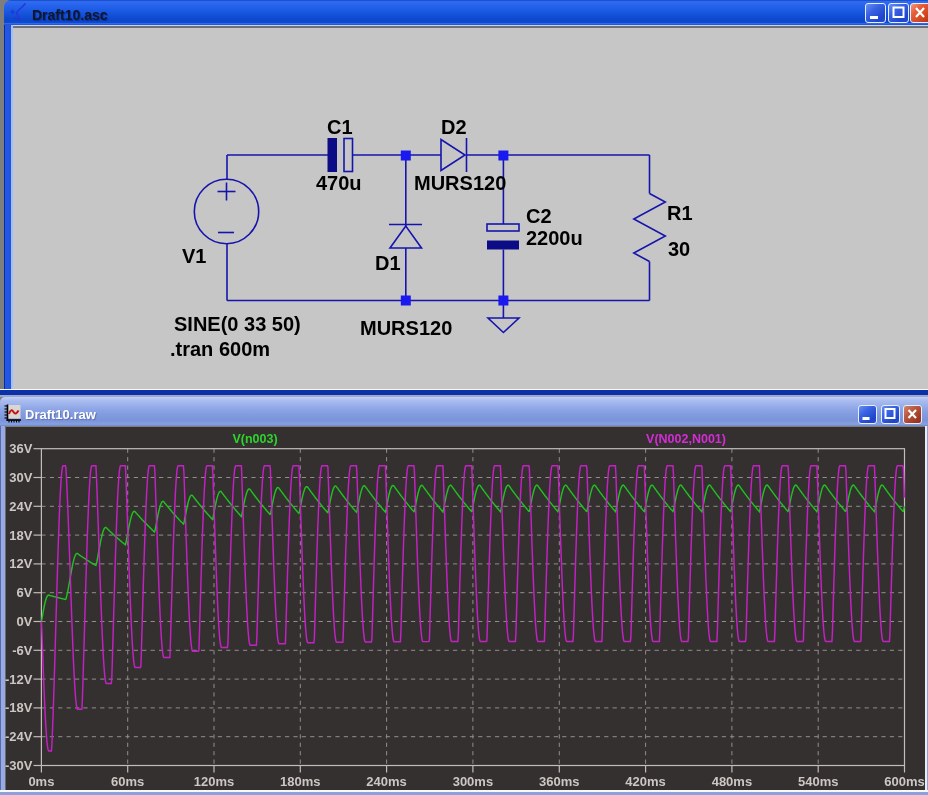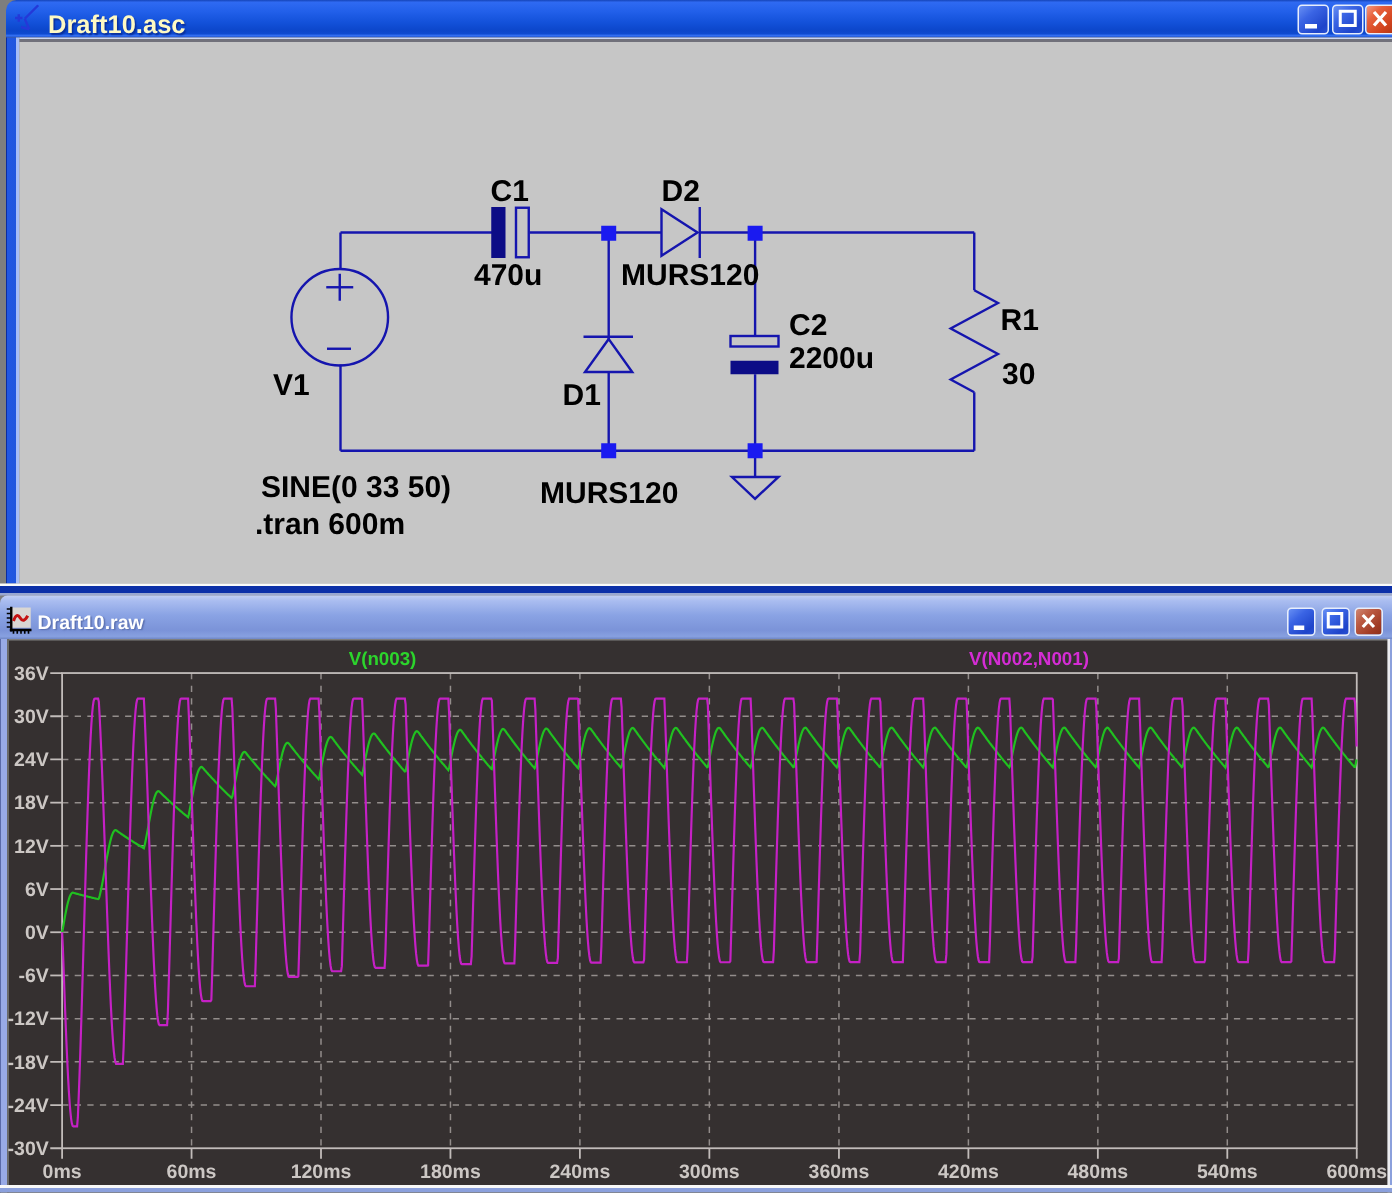--- a/index.html
+++ b/index.html
@@ -1,18 +1,18 @@
 <!DOCTYPE html>
 <html><head><meta charset="utf-8"><style>
 html,body{margin:0;padding:0}
 body{width:928px;height:795px;position:relative;overflow:hidden;background:#7e7e7e;font-family:"Liberation Sans",sans-serif;-webkit-font-smoothing:antialiased}
 #w1{position:absolute;left:0;top:0;width:928px;height:391px}
 #tb1{position:absolute;left:4px;top:0;width:924px;height:25px;border-top-left-radius:7px;
 background:linear-gradient(180deg,#1544b8 0%,#2f6af2 6%,#2260ea 30%,#1250d8 62%,#0c46ca 82%,#0e4ad0 90%,#3c78fa 96%,#0a38a8 100%)}
-#t1txt{position:absolute;left:32px;top:7px;font-size:17px;font-weight:bold;color:#fef9c3;text-shadow:1px 1px 1px #0a2f9a;letter-spacing:0px}
+#t1txt{position:absolute;left:32px;top:7px;font-size:14px;font-weight:bold;color:#0f172a;text-shadow:1px 1px 1px #0a2f9a;letter-spacing:0px}
 #lb1{position:absolute;left:4px;top:25px;width:9px;height:364px;background:linear-gradient(90deg,#0a2ca0 0,#0a2ca0 1px,#2257e2 1px,#2056de 7px,#a6bcf6 7px,#a6bcf6 9px)}
 #sep1{position:absolute;left:13px;top:25px;width:915px;height:3px;background:linear-gradient(180deg,#c9d5f2 0,#c9d5f2 1px,#70707a 1px,#70707a 3px)}
 #cl1{position:absolute;left:13px;top:28px;width:915px;height:361px;background:#c6c6c6}
 .xpb{position:absolute;border-radius:3px;border:1px solid #e7eefc;box-sizing:border-box}
 .xpb.blue{background:linear-gradient(140deg,#6890f4 0%,#3a64e4 35%,#1e44ca 80%,#2850d2 100%)}
 .xpb.red{background:linear-gradient(135deg,#f49a80 0%,#e8603c 30%,#d2441e 70%,#b03616 100%)}
 svg{position:absolute;left:0;top:0}
 .w{stroke:#1515ae;stroke-width:1.6;fill:none}
 .sl{font-family:"Liberation Sans",sans-serif;font-weight:bold;font-size:20px;fill:#000}
 #w2{position:absolute;left:0;top:389px;width:928px;height:474px}

